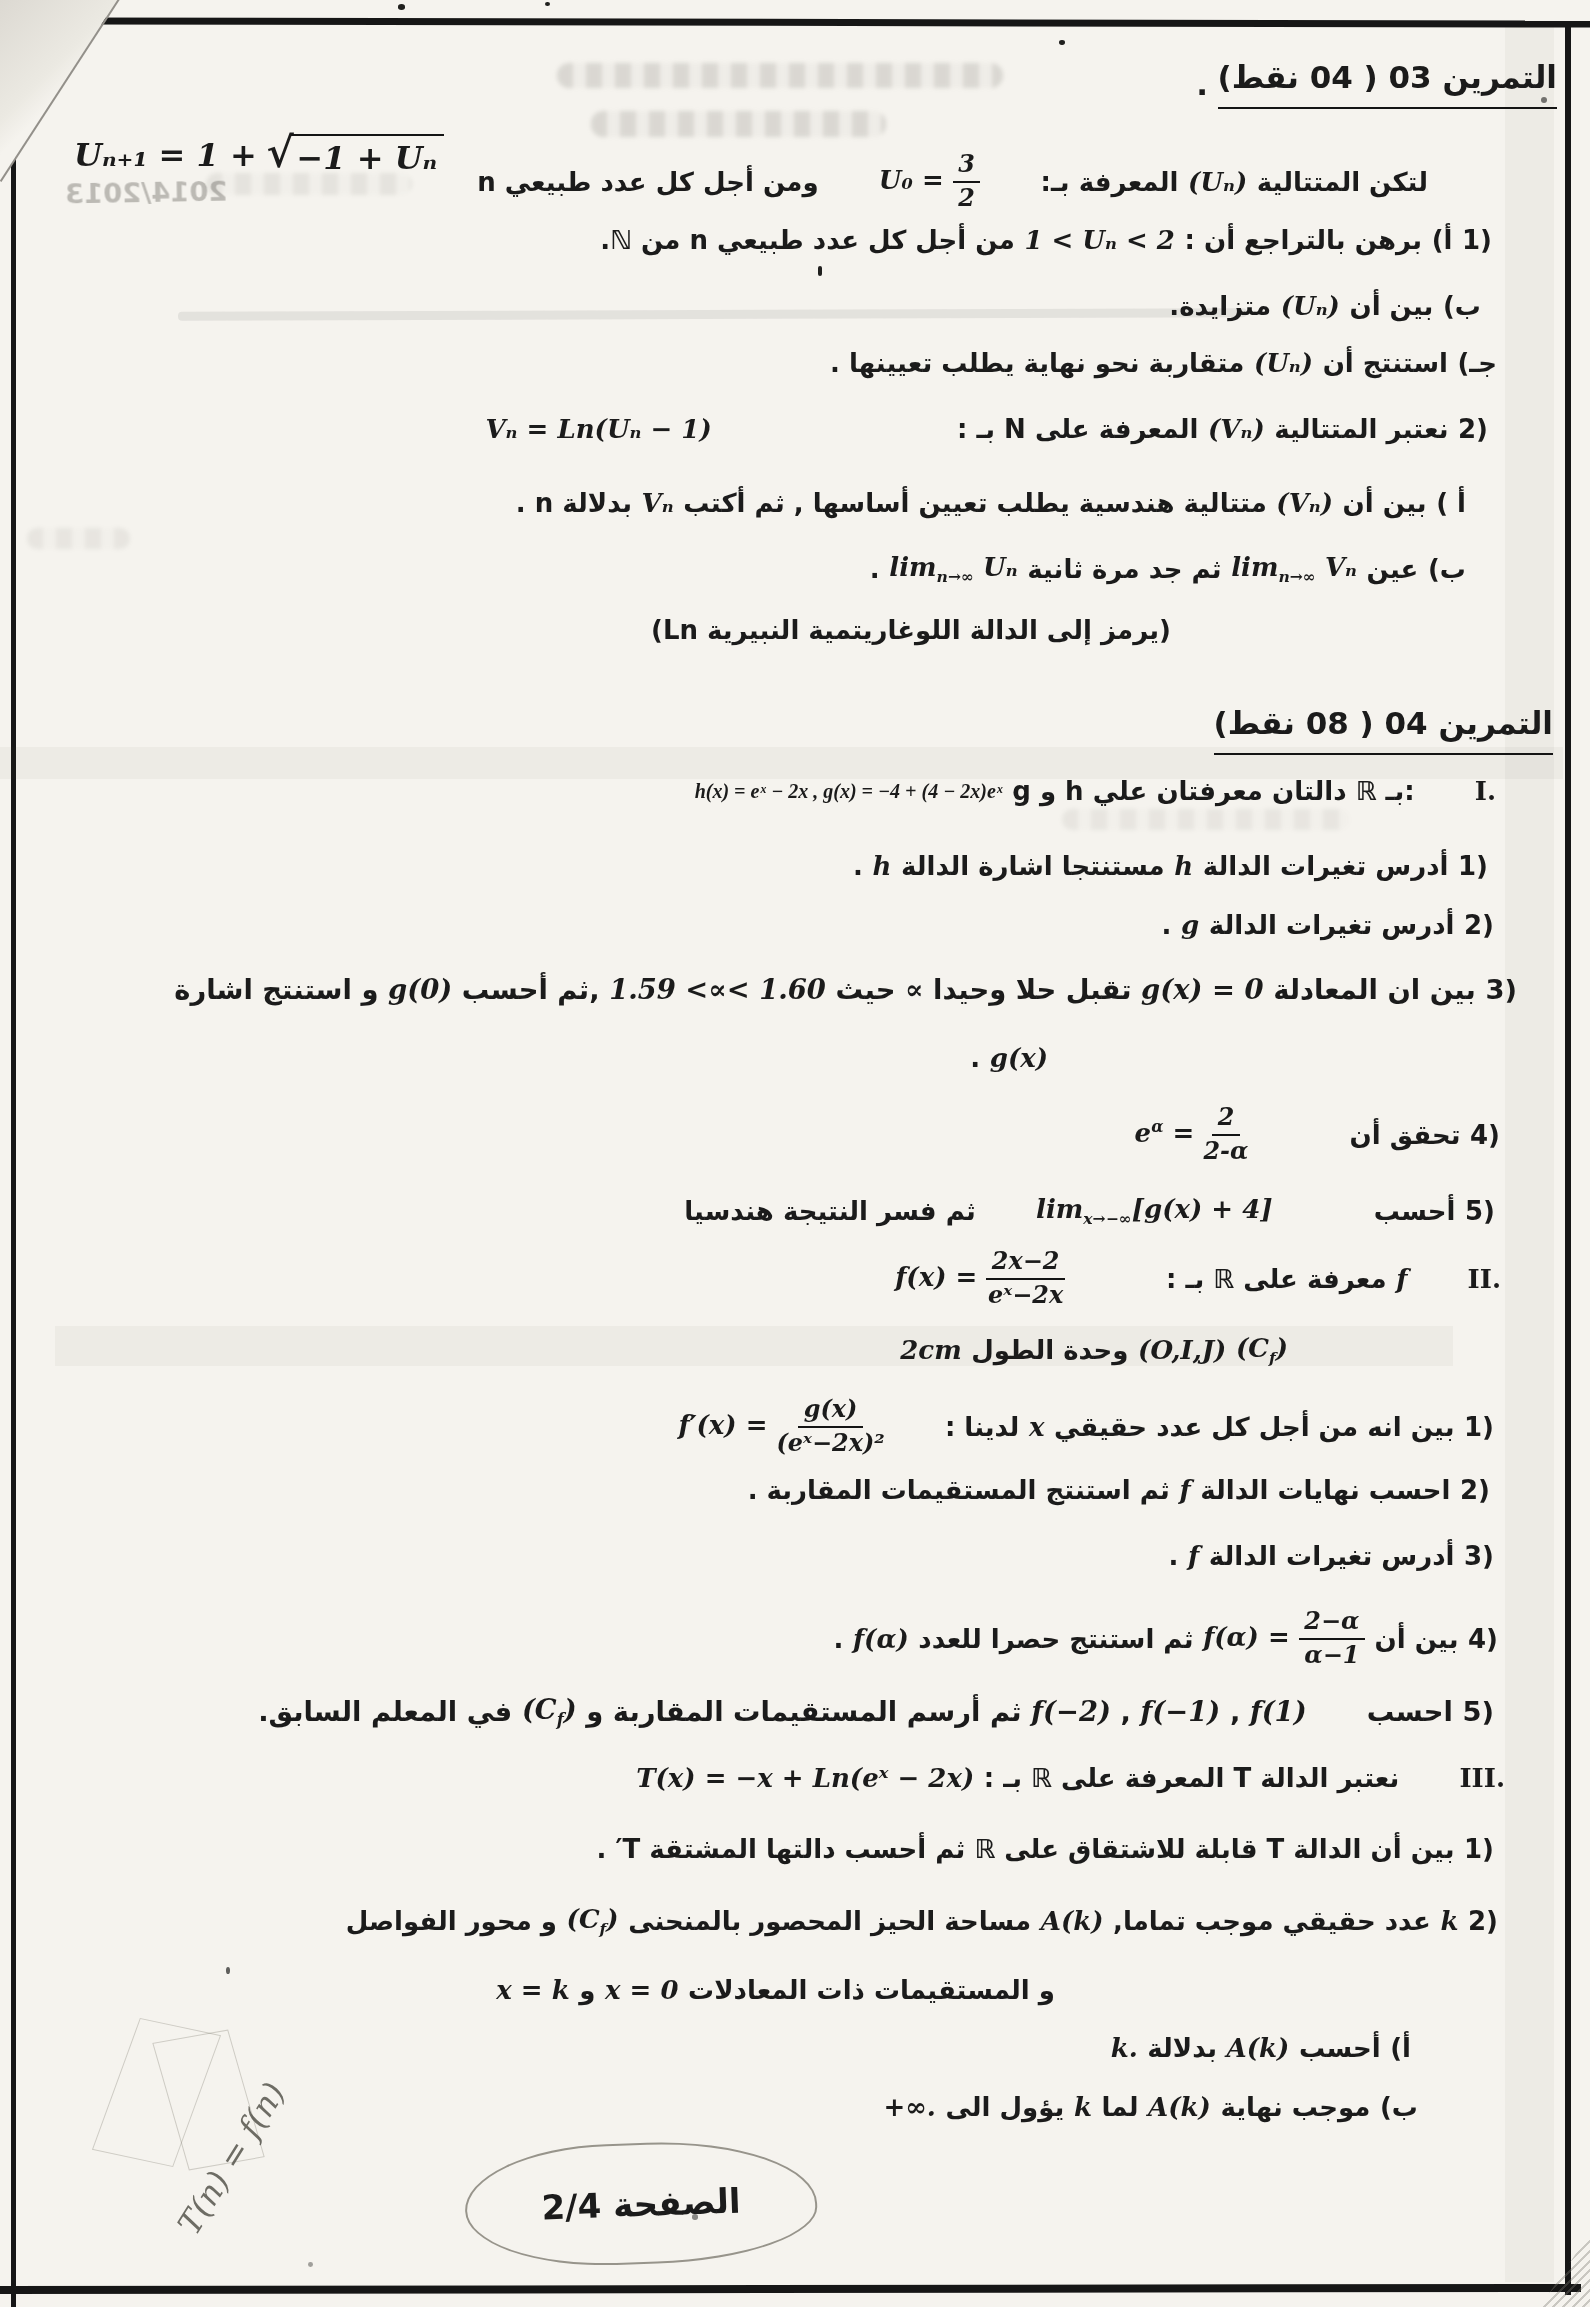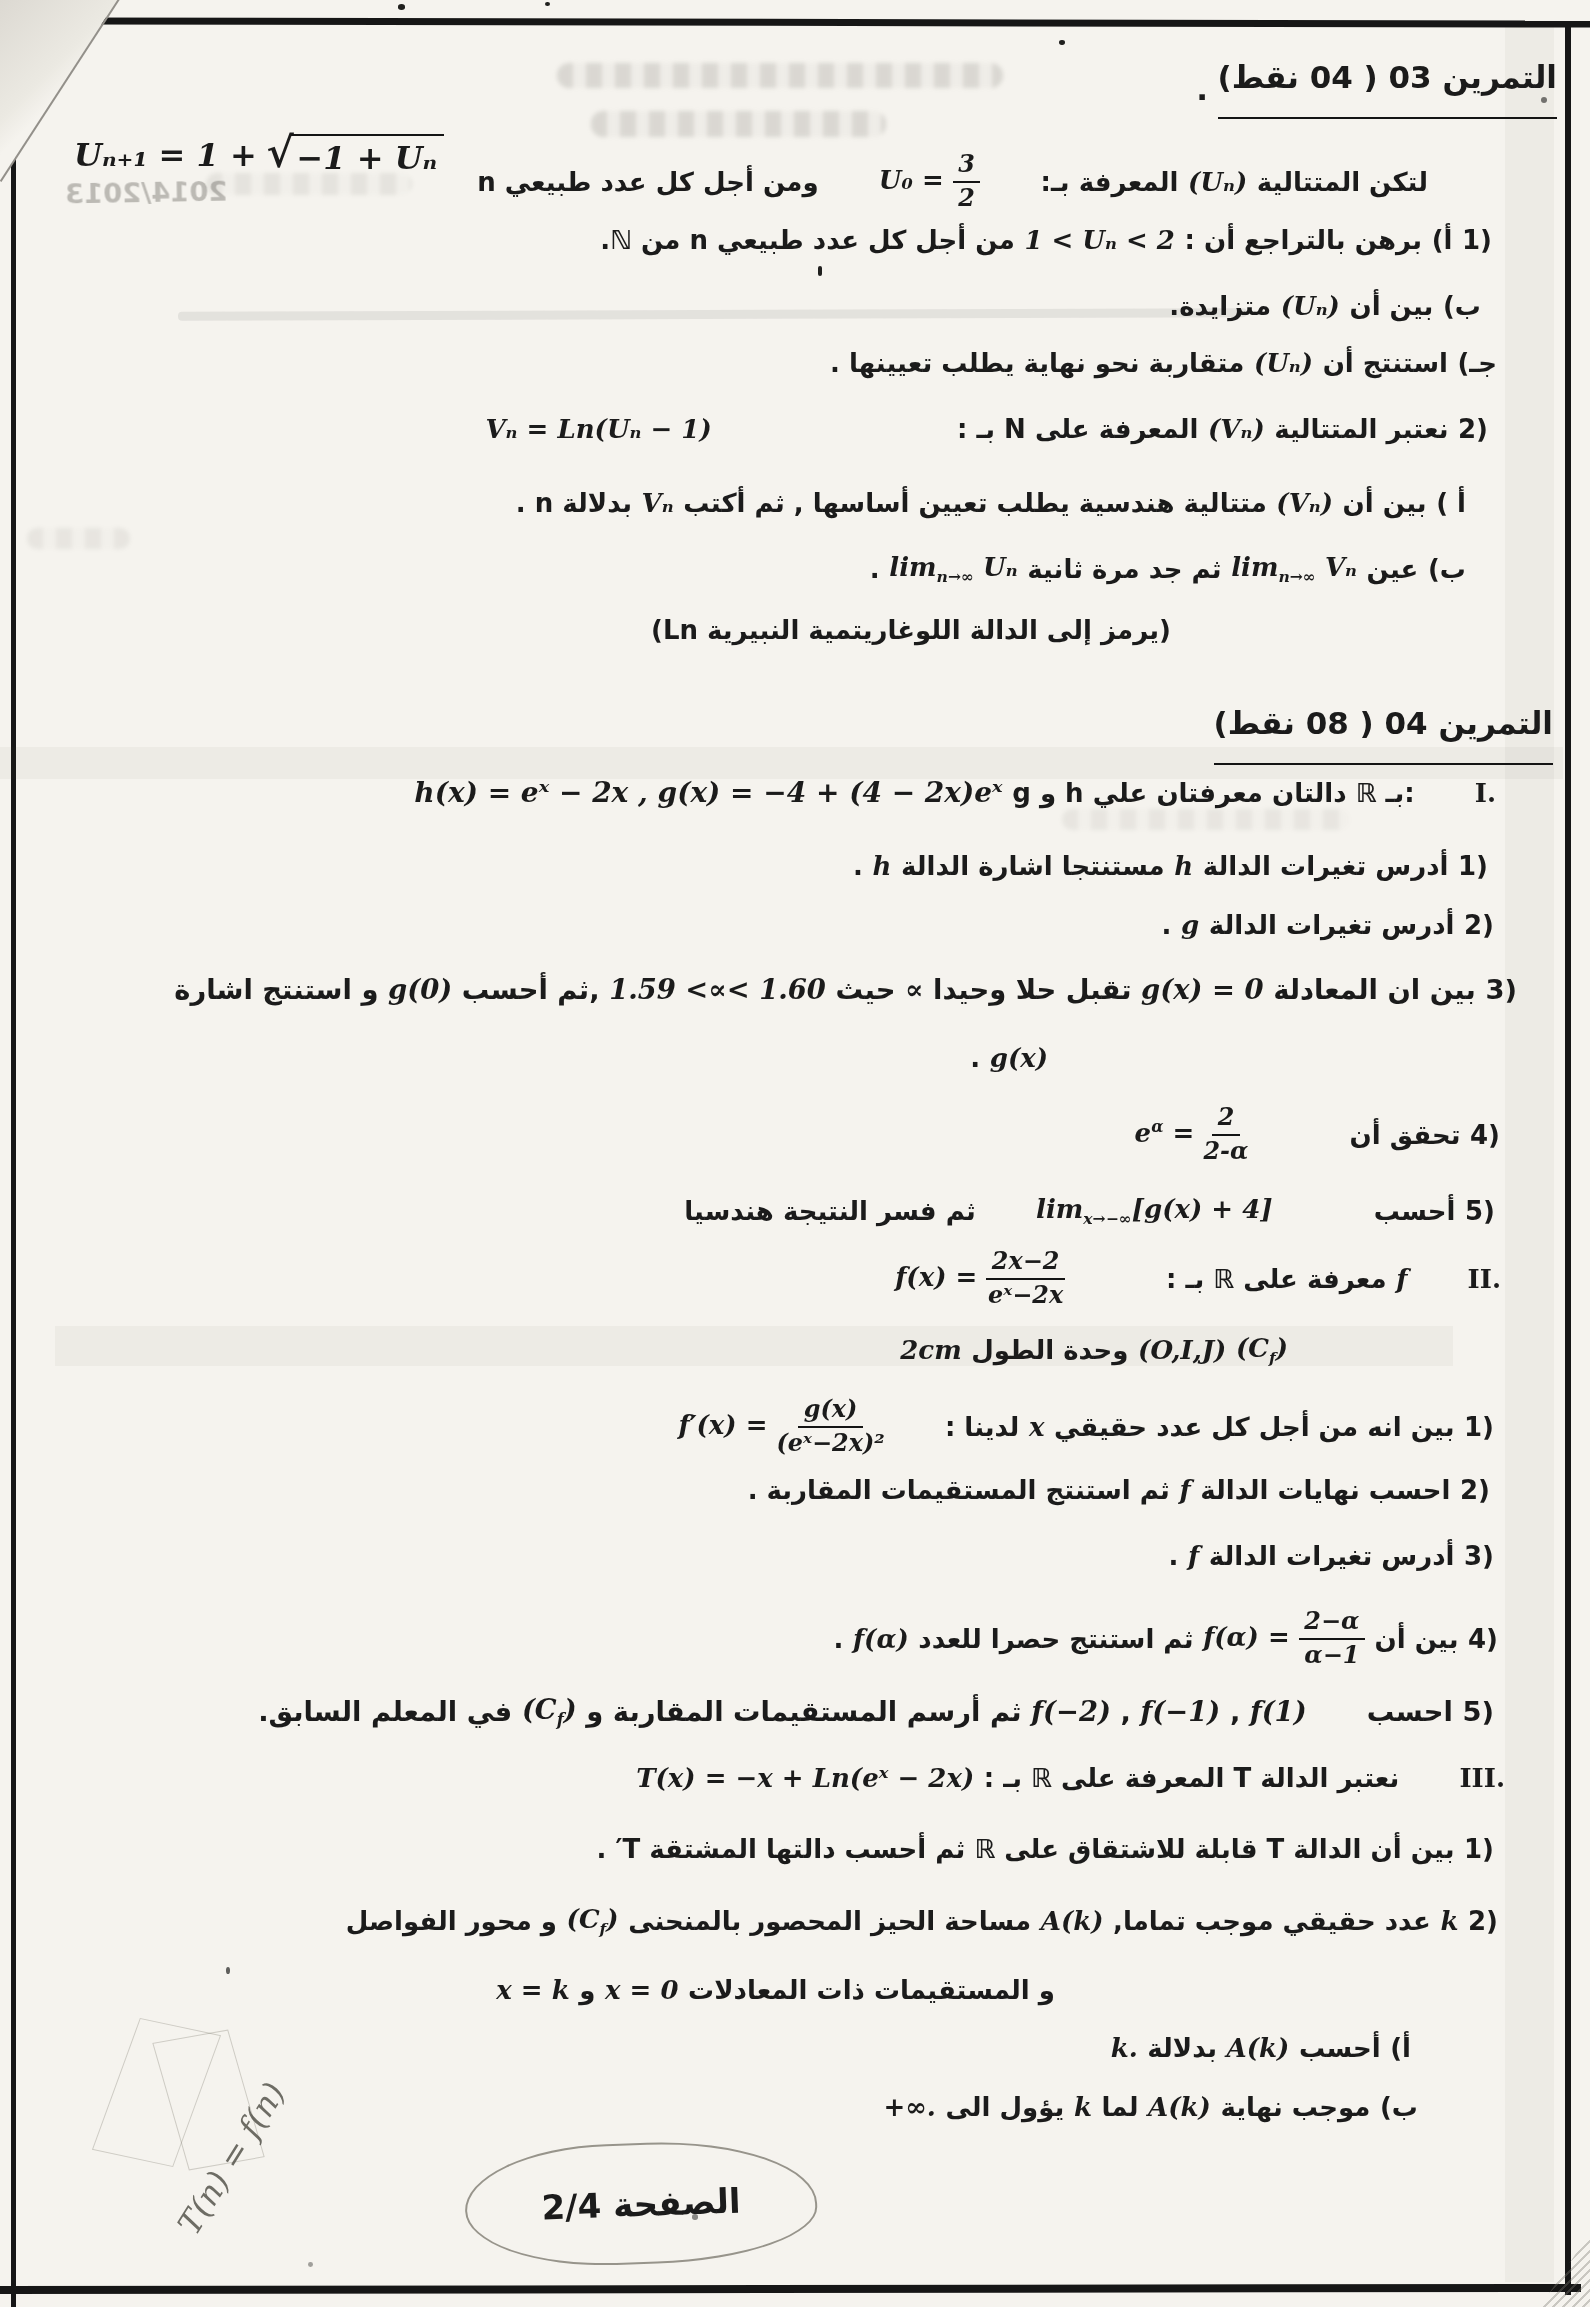--- a/index.html
+++ b/index.html
@@ -30,21 +30,21 @@
   .pencil-diamond{position:absolute;border:1.4px solid rgba(125,122,112,.5);opacity:.65;}
   .pencil-note{position:absolute;font-family:"DejaVu Serif",serif;font-style:italic;
     color:rgba(85,83,75,.85);font-size:32px;transform:rotate(-58deg);transform-origin:left top;white-space:nowrap;}
   
   .l{position:absolute;direction:rtl;white-space:nowrap;display:flex;align-items:center;
      column-gap:9.6px;font-weight:700;font-size:26px;}
   .t{unicode-bidi:plaintext;}
   .m{font-family:"DejaVu Serif",serif;font-style:italic;font-weight:700;direction:ltr;unicode-bidi:isolate;}
   .roman{font-family:"DejaVu Serif",serif;font-style:normal;font-weight:700;direction:ltr;}
   .title{font-size:31px;}
-  .title .u{border-bottom:2.7px solid #141414;padding-bottom:22px;}
+  .title .u{border-bottom:2.7px solid #141414;padding-bottom:12px;}
   .frac{display:inline-flex;flex-direction:column;align-items:center;line-height:1.05;
         vertical-align:middle;font-size:0.92em;}
   .frac .num{border-bottom:2.1px solid #141414;padding:0 5.5px 3.4px;}
   .frac .den{padding-top:3.4px;}
   .sqrt{display:inline-flex;align-items:flex-start;}
   .sqrt .sign{font-size:1.3em;line-height:.9;margin-right:-2.7px;}
   .sqrt .radicand{border-top:2.7px solid #141414;padding:2.7px 6.9px 0 5.5px;}
   sub.limsub{font-size:.6em;font-style:italic;}
   sup.alpha{font-size:.62em;}
   .gap340{width:226px;}
@@ -180,21 +180,21 @@
   </div>
 
   <div class="l title" style="top:705px;right:38px;">
     <span class="u t">التمرين 04 ( 08 نقط)</span>
   </div>
 
   <div class="l" style="top:776px;right:95px;">
     <span class="roman">I.</span>
     <span class="gap60"></span>
     <span class="t">g و h دالتان معرفتان علي ℝ بـ:</span>
-    <span class="m" style="font-size:28px;">h(x) = eˣ − 2x , g(x) = −4 + (4 − 2x)eˣ</span>
+    <span class="m" style="font-size:20px;font-family:Liberation Serif, serif;">h(x) = eˣ − 2x , g(x) = −4 + (4 − 2x)eˣ</span>
   </div>
 
   <div class="l" style="top:851px;right:103px;">
     <span class="t">1)</span>
     <span class="t">أدرس تغيرات الدالة</span>
     <span class="m">h</span>
     <span class="t">مستنتجا اشارة الدالة</span>
     <span class="m">h</span>
     <span class="t">.</span>
   </div>

